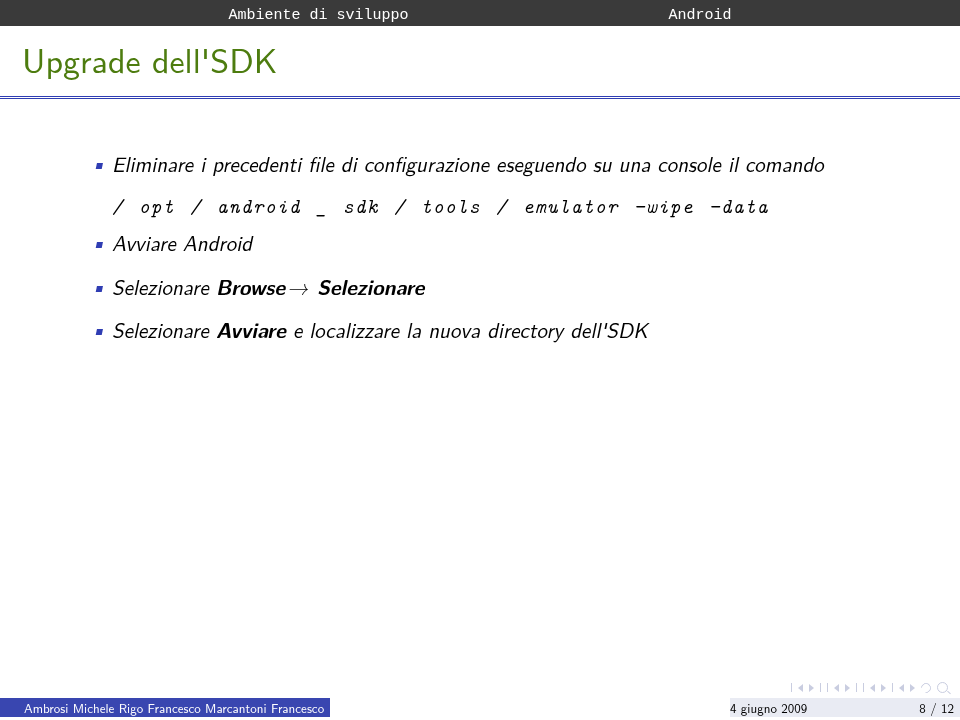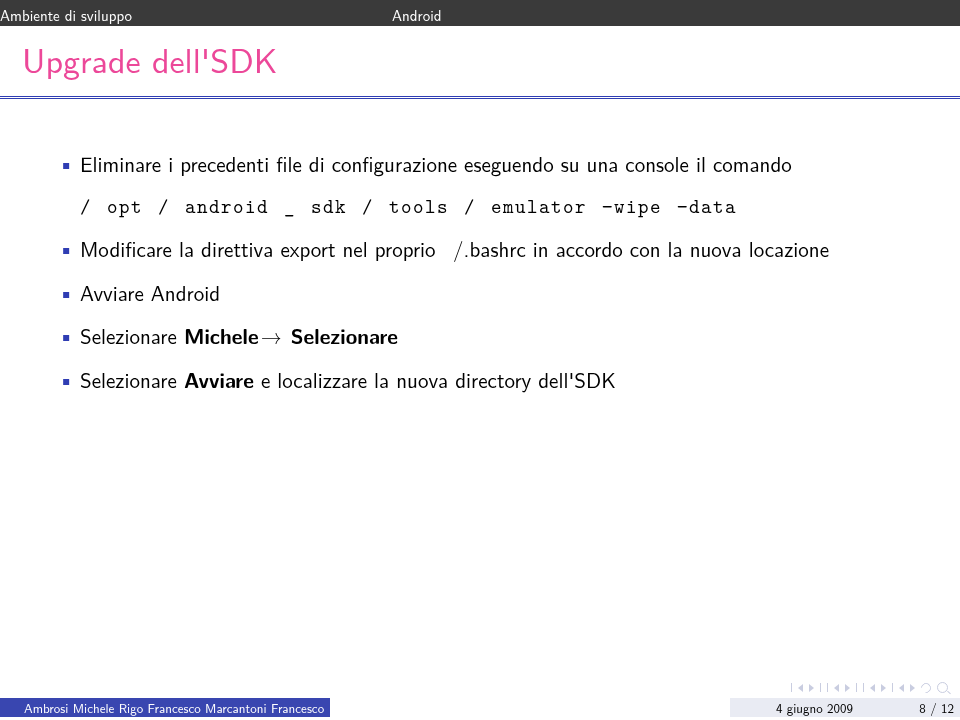--- a/index.html
+++ b/index.html
@@ -8,50 +8,53 @@
     height: 720px;
     background: #fff;
     font-family: "Latin Modern Sans", "Computer Modern Sans", "Trebuchet MS", sans-serif;
     color: #000;
     position: relative;
     overflow: hidden;
   }
   .topbar {
     height: 26px;
     display: flex;
+    justify-content: center;
     align-items: center;
     gap: 260px;
     font-size: 15px;
     padding-top: 4px;
     color: rgba(255,255,255,0.6);
+    font-family: Liberation Mono, monospace;
   }
   .tb-active { color: #fff; }
   .title-area {
     padding: 8px 22px 6px 22px;
   }
   .slide-title {
     font-size: 34px;
     font-weight: 400;
-    color: #ec4899;
+    color: #4d7c0f;
     font-family: "Latin Modern Sans", "Trebuchet MS", sans-serif;
   }
   .rule-top {
     height: 1px;
     background: #2f3db3;
     margin-top: 6px;
   }
   .rule-bot {
     height: 1px;
     background: #2f3db3;
     margin-top: 1px;
   }
   .content {
-    padding: 50px 56px 0 56px;
+    padding: 50px 56px 0 88px;
     font-size: 21px;
     line-height: 1.4;
+    font-style: italic;
   }
   ul.bullets {
     list-style: none;
   }
   ul.bullets > li {
     position: relative;
     padding-left: 24px;
     margin-bottom: 14px;
   }
   ul.bullets > li::before {
@@ -60,38 +63,38 @@
     left: 2px;
     top: 0;
     color: #2f3db3;
     font-size: 21px;
   }
   .code {
     font-family: "Latin Modern Mono", "Courier New", monospace;
     font-size: 20px;
     letter-spacing: 1.5px;
     margin-left: 24px;
-    margin-bottom: 14px;
+    margin-bottom: 8px;
     word-spacing: 3px;
   }
   .bold { font-weight: 700; }
   .arrow { padding: 0 2px; }
   .footer {
     position: absolute;
     bottom: 0;
     left: 0;
     right: 0;
     height: 26px;
     display: flex;
     align-items: center;
     font-size: 13px;
   }
   .f-author { width: 330px; padding-left: 24px; color: #fff; }
   .f-mid { flex: 1; }
-  .f-date { width: 175px; text-align: center; padding-right: 6px; color: #000; }
+  .f-date { width: 175px; text-align: left; padding-right: 6px; color: #000; }
   .f-page { width: 55px; text-align: right; padding-right: 6px; color: #000; }
   .nav-controls {
     position: absolute;
     bottom: 27px;
     right: 12px;
     display: flex;
     align-items: center;
     gap: 6px;
     font-size: 13px;
     color: #bfc3d9;
@@ -140,23 +143,22 @@
 <div class="title-area">
   <div class="slide-title">Upgrade dell'SDK</div>
 </div>
 <div class="rule-top"></div>
 <div class="rule-bot"></div>
 
 <div class="content">
   <ul class="bullets" id="bullets">
       <li>Eliminare i precedenti file di configurazione eseguendo su una console il comando</li>
       <div class="code"> / opt / android _ sdk / tools / emulator  −wipe −data</div>
-      <li>Modificare la direttiva export nel proprio &nbsp;/.bashrc in accordo con la nuova locazione</li>
       <li>Avviare Android</li>
-      <li>Selezionare <span class="bold">Michele</span><span class="arrow">→ </span><span class="bold">Selezionare</span></li>
+      <li>Selezionare <span class="bold">Browse</span><span class="arrow">→ </span><span class="bold">Selezionare</span></li>
       <li>Selezionare <span class="bold">Avviare</span> e localizzare la nuova directory dell'SDK</li>
     </ul>
 </div>
 
 <div class="nav-controls">
   <span class="bar"></span>
     <span class="tri tri-l"></span>
   <span class="tri tri-r"></span>
     <span class="bar"></span>
   <span class="bar"></span>

